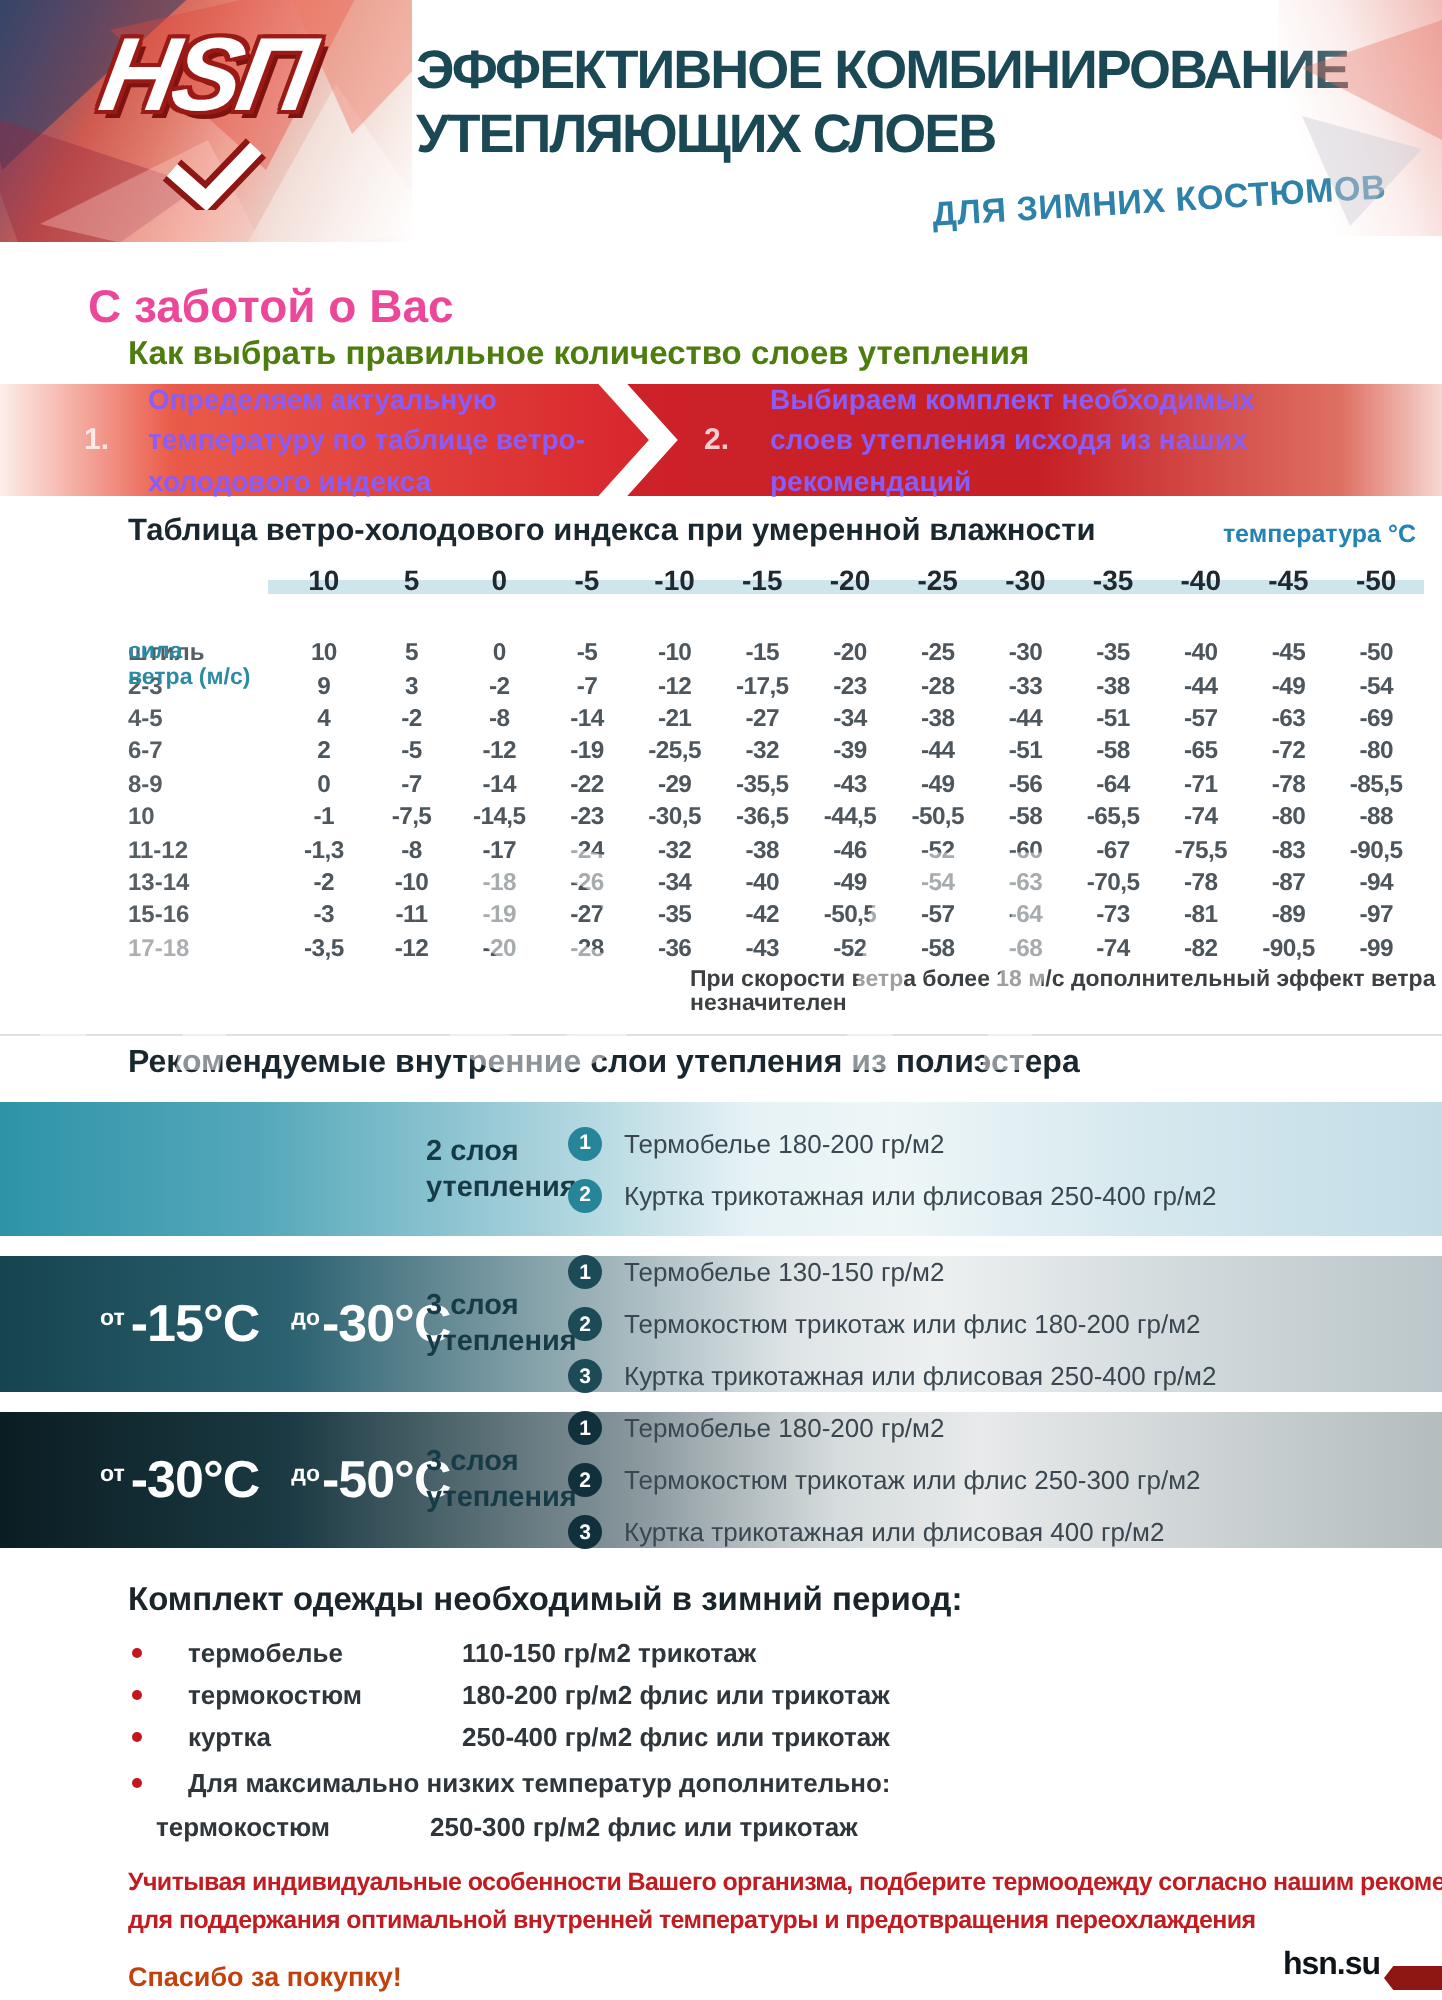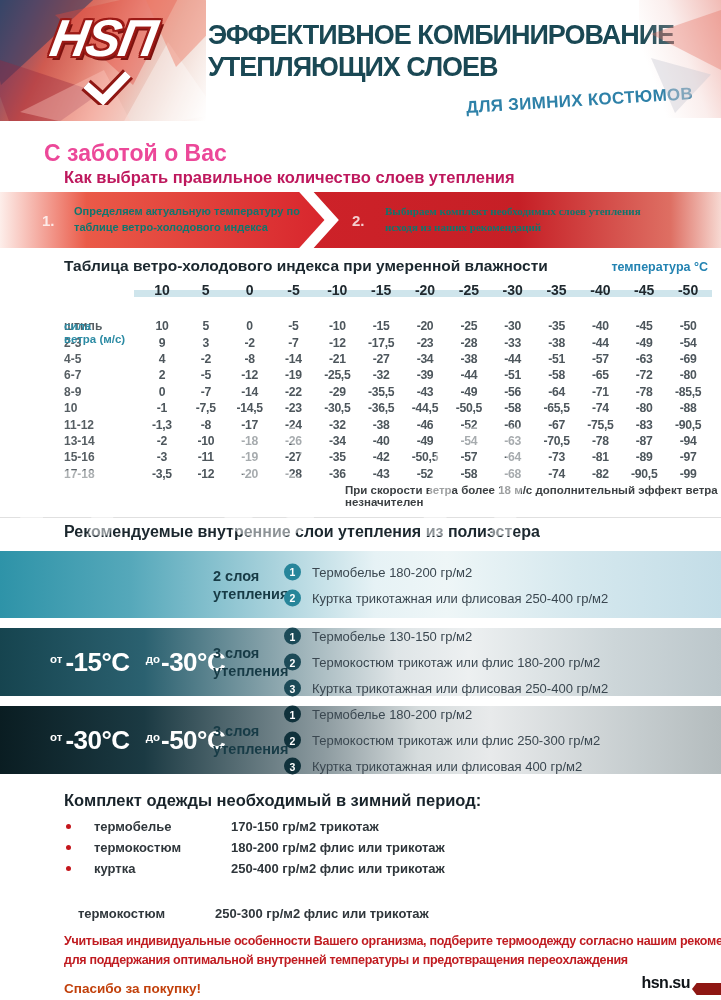--- a/index.html
+++ b/index.html
@@ -25,33 +25,33 @@
     background:linear-gradient(250deg, rgba(228,120,108,.50), rgba(240,200,195,.30) 45%, rgba(255,255,255,0) 78%); }
   .hd1 { right:0; top:10px; width:70px; height:60px; background:rgba(230,110,95,.35); clip-path:polygon(100% 0,0 40%,100% 100%); }
   .hd2 { right:10px; top:58px; width:60px; height:55px; background:rgba(200,200,210,.40); clip-path:polygon(0 0,100% 30%,40% 100%); }
   .title { position:absolute; left:208px; top:19px; color:#1a4854; font-weight:bold;
            font-size:27px; line-height:1.2; letter-spacing:-1px; }
   .subtitle { position:absolute; right:28px; top:91px; color:#2e81a8; font-weight:bold;
               font-size:17px; transform:rotate(-3.5deg); letter-spacing:.3px; }
 
   
   .care-title { position:absolute; left:44px; top:128px; font-size:23px; font-weight:bold; color:#ec4899;margin-top:12px; }
-  .howto-title { position:absolute; left:64px; top:168px; font-size:16.5px; font-weight:bold; color:#be185d; }
+  .howto-title { position:absolute; left:64px; top:168px; font-size:16.5px; font-weight:bold; color:#4d7c0f; }
 
   .banner { position:absolute; left:0; top:192px; width:721px; height:56px; }
   .banner-seg1 { position:absolute; inset:0; clip-path:polygon(0 0,41.5% 0,45% 50%,41.5% 100%,0 100%);
     background:linear-gradient(90deg,#fdeeea 0%,#ea5a48 12%,#d8262d 45%,#d0202a 100%); }
   .banner-seg2 { position:absolute; inset:0; clip-path:polygon(43.5% 0,100% 0,100% 100%,43.5% 100%,47% 50%);
     background:linear-gradient(90deg,#d8262d 0%,#c61f26 72%,#de6f63 93%,#f7d9d2 100%); }
   .step-num { position:absolute; top:50%; transform:translateY(-50%); color:rgba(255,255,255,.78);
     font-size:15px; font-weight:bold; z-index:2; }
-  .step-text { position:absolute; top:50%; transform:translateY(-50%); color:#0f766e; font-weight:bold;
-    font-size:11px; line-height:1.45; z-index:2; }
+  .step-text { position:absolute; top:50%; transform:translateY(-50%); color:#8b5cf6; font-weight:bold;
+    font-size:14px; line-height:1.45; z-index:2; }
   .s1n { left:42px; } .s1t { left:74px; width:248px; }
-  .s2n { left:352px; } .s2t { left:385px; width:285px;font-family:Liberation Serif, serif; }
+  .s2n { left:352px; } .s2t { left:385px; width:285px; }
 
   
   .table-title { position:absolute; left:64px; top:257px; font-size:15.5px; font-weight:bold; color:#1b272e; }
   .temp-unit-label { position:absolute; right:13px; top:260px; font-size:12.5px; font-weight:bold; color:#2383b2;margin-left:36px; }
   .wind-table { position:absolute; left:64px; top:279px; width:646px; }
   .wt-row { display:grid; grid-template-columns:76px repeat(13,1fr); align-items:center; }
   .wt-header { position:relative; height:21px; }
   .wt-header::before { content:""; position:absolute; left:70px; right:-2px; top:11px; height:7px; background:#cfe5ec; }
   .wt-head-cell { position:relative; z-index:1; text-align:center; font-weight:bold; font-size:14px; color:#20292f; }
   .wind-label { position:absolute; left:0; top:41px; color:#2c8ba4; font-weight:bold; font-size:11.5px; line-height:1.15; }
@@ -408,34 +408,38 @@
           <div class="band-item-text">Куртка трикотажная или флисовая 400 гр/м2</div>
         </div>
       </div>
   </div>
 
   <div class="kit-title">Комплект одежды необходимый в зимний период:</div>
   <div class="kit-list">
       <div class="kit-row">
         <div class="kit-bullet"></div>
         <div class="kit-name">термобелье</div>
-        <div class="kit-spec">170-150 гр/м2 трикотаж</div>
+        <div class="kit-spec">110-150 гр/м2 трикотаж</div>
       </div>
       <div class="kit-row">
         <div class="kit-bullet"></div>
         <div class="kit-name">термокостюм</div>
         <div class="kit-spec">180-200 гр/м2 флис или трикотаж</div>
       </div>
       <div class="kit-row">
         <div class="kit-bullet"></div>
         <div class="kit-name">куртка</div>
         <div class="kit-spec">250-400 гр/м2 флис или трикотаж</div>
       </div>
     </div>
 
+  <div class="kit-row kit-extra-title-row">
+    <div class="kit-bullet"></div>
+    <div class="kit-name" style="width:auto">Для максимально низких температур дополнительно:</div>
+  </div>
   <div class="kit-extra-row">
     <div class="kit-name">термокостюм</div>
     <div class="kit-spec">250-300 гр/м2 флис или трикотаж</div>
   </div>
 
   <div class="advice">
     <div>Учитывая индивидуальные особенности Вашего организма, подберите термоодежду согласно нашим рекомендациям</div>
     <div>для поддержания оптимальной внутренней температуры и предотвращения переохлаждения</div>
   </div>
   <div class="thanks">Спасибо за покупку!</div>

